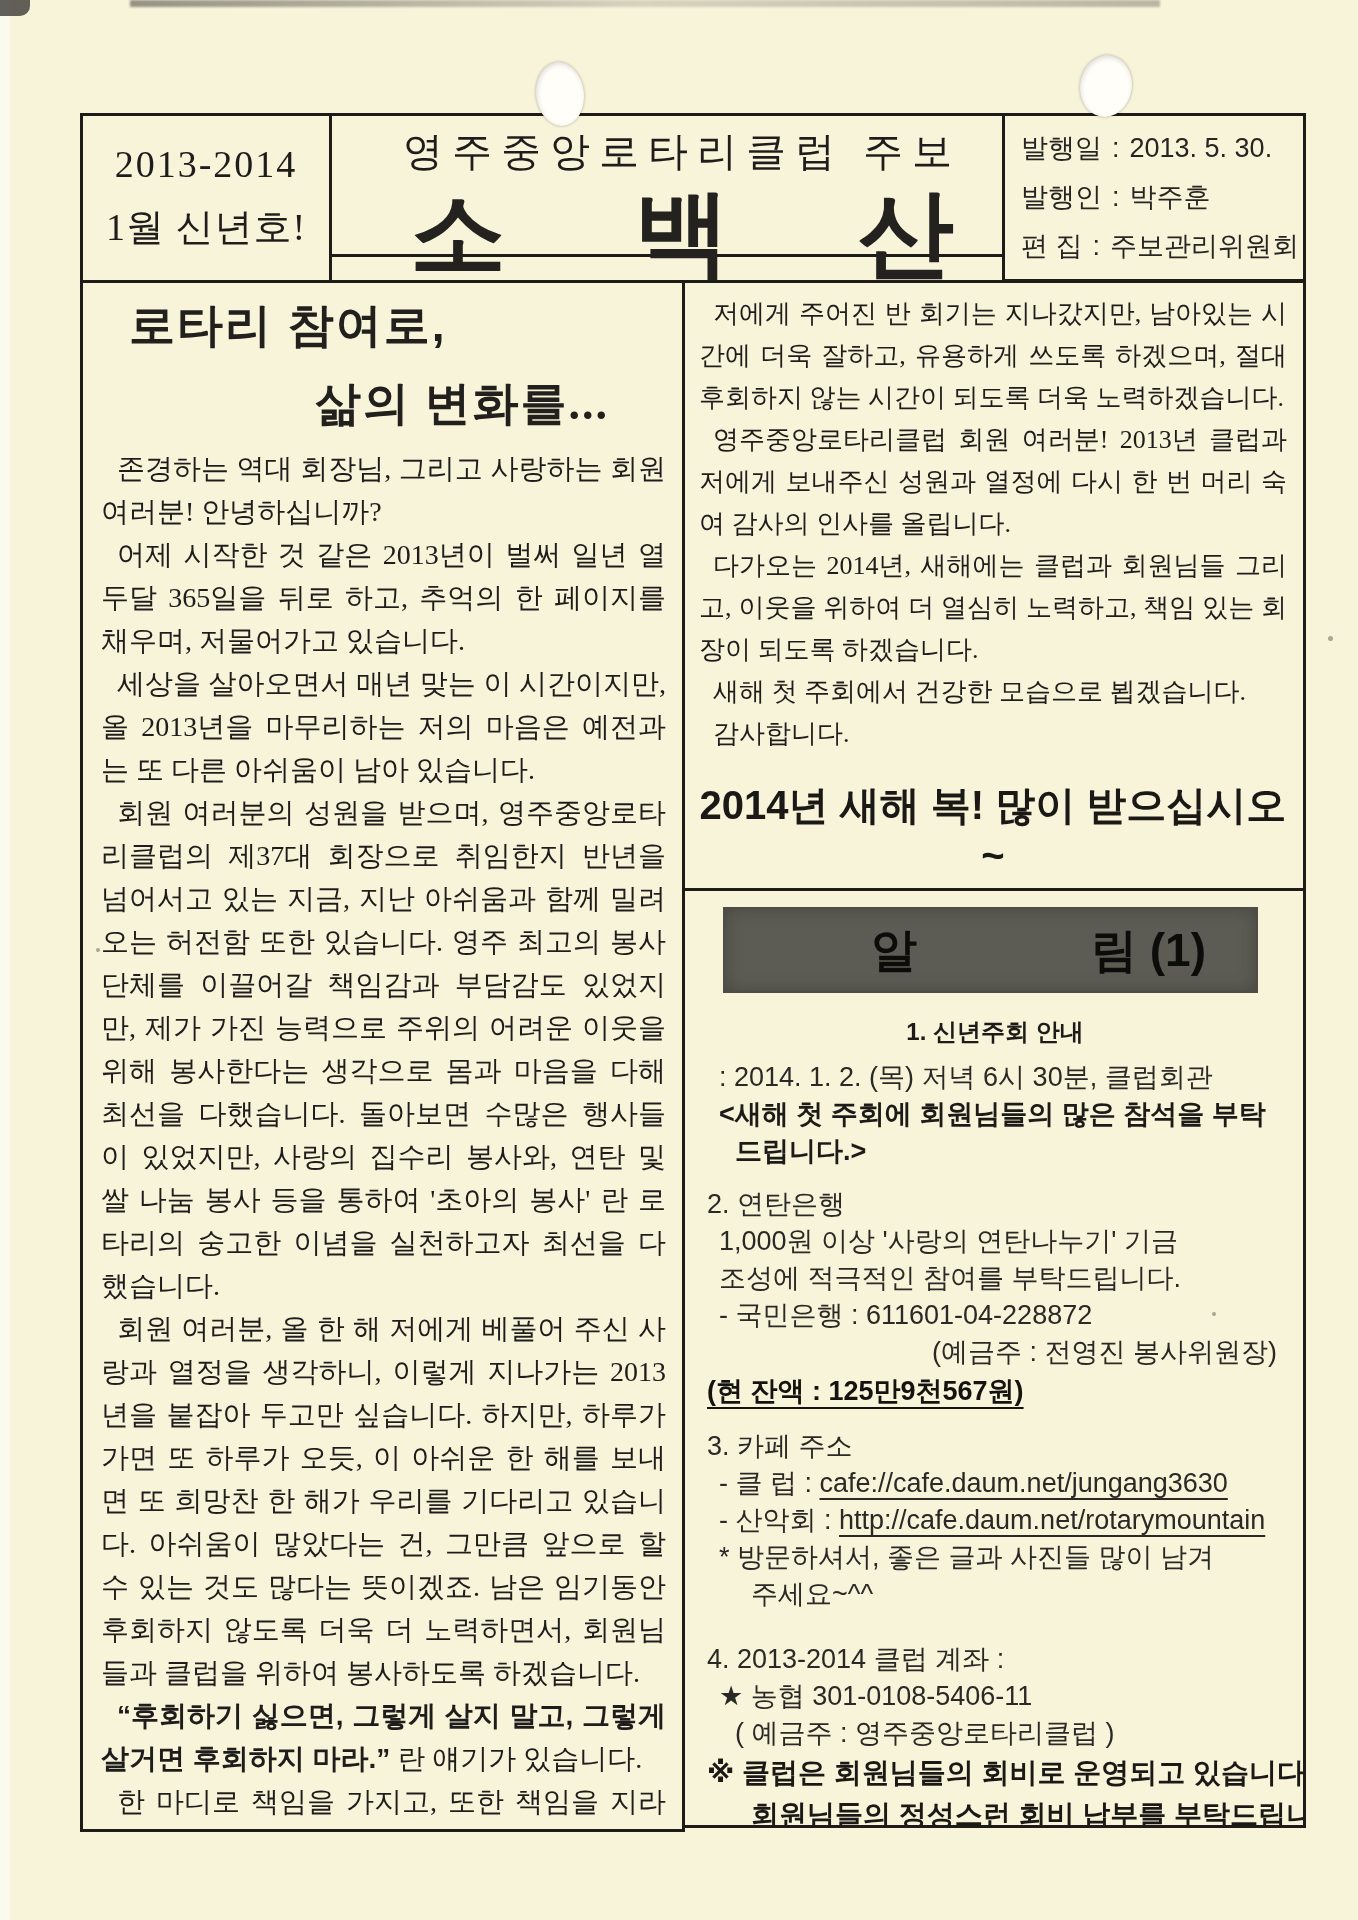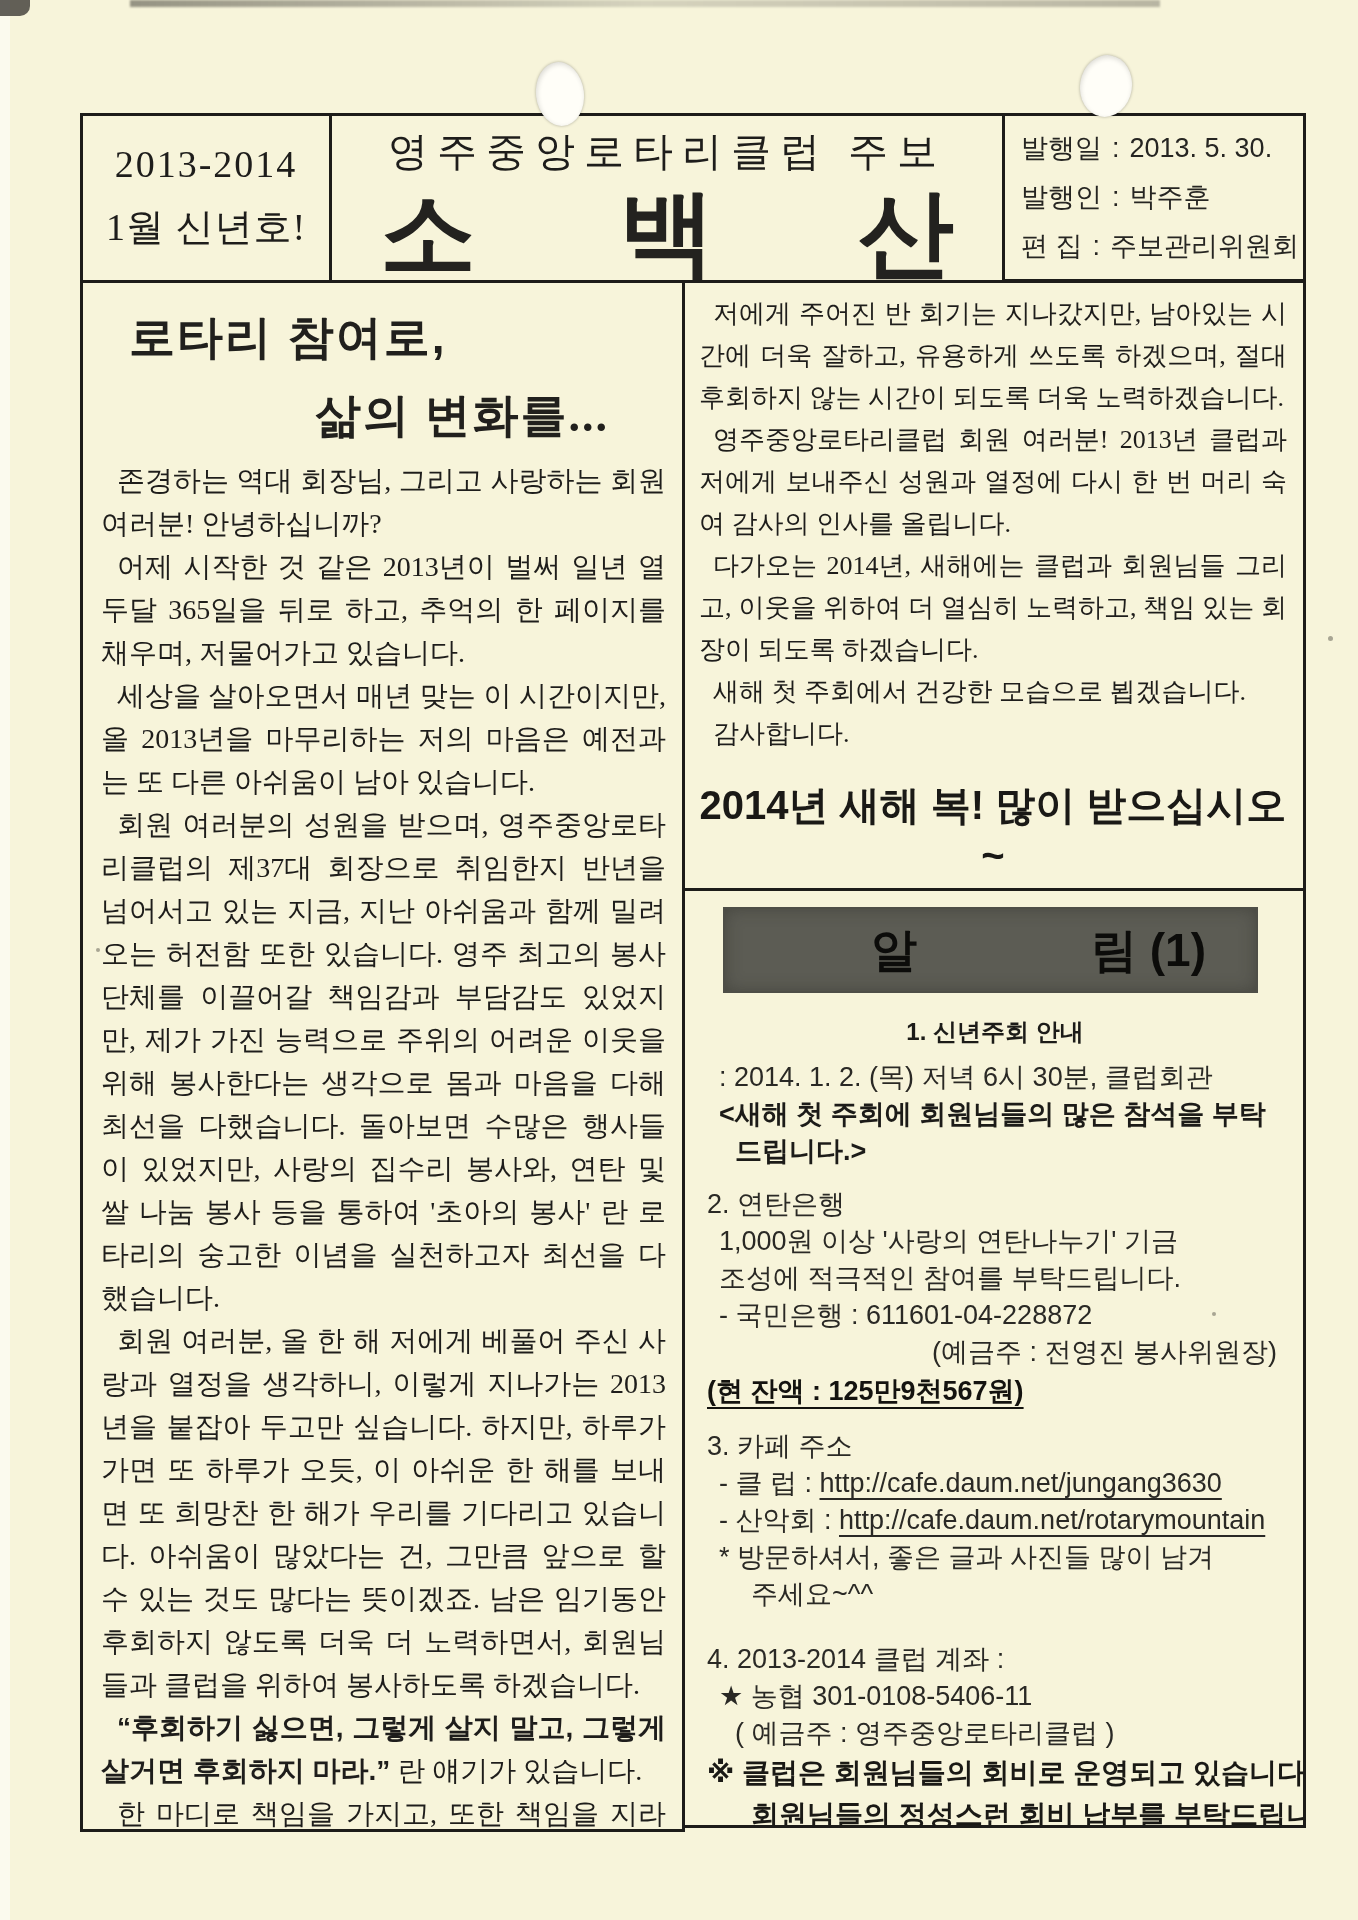--- a/index.html
+++ b/index.html
@@ -21,23 +21,23 @@
   .speck2{left:96px;top:948px;width:4px;height:4px;}
   .speck3{left:1212px;top:1312px;width:4px;height:4px;}
   
   .hole{position:absolute;background:#fffef8;border-radius:50%;z-index:6;
     box-shadow:0 0 3px rgba(0,0,0,.30), inset 1px 2px 5px rgba(0,0,0,.14);}
   .hole1{left:536px;top:62px;width:48px;height:64px;transform:rotate(-7deg);}
   .hole2{left:1080px;top:55px;width:52px;height:62px;transform:rotate(9deg);}
   
   .hdr-cell,.body-cell{position:absolute;box-sizing:border-box;border:3px solid #1d1c19;background:transparent;}
   .hdr-left{left:80px;top:113px;width:252px;height:170px;text-align:center;}
-  .hdr-center{left:329px;top:113px;width:676px;height:170px;}
+  .hdr-center{left:329px;top:113px;width:676px;height:144px;padding-left:30px;}
   .hdr-right{left:1002px;top:113px;width:304px;height:169px;}
-  .body-left{left:80px;top:280px;width:605px;height:1552px;padding:16px 16px 0 18px;overflow:hidden;}
+  .body-left{left:80px;top:280px;width:605px;height:1552px;padding:4px 16px 0 18px;overflow:hidden;}
   .body-right{left:682px;top:280px;width:624px;height:1548px;padding:0;overflow:hidden;}
   
   .issue-top{margin-top:26px;font-size:38px;letter-spacing:2px;}
   .issue-bottom{margin-top:16px;font-size:38px;letter-spacing:1px;}
   .bulletin-label{margin-top:8px;text-align:center;font-size:40px;letter-spacing:9px;white-space:nowrap;}
   .big-title{display:flex;justify-content:space-between;padding:0 48px;margin-top:2px;
     font-family:"Liberation Sans","DejaVu Sans",sans-serif;font-weight:900;font-size:96px;line-height:104px;color:#23221f;}
   .pub-line{font-family:"Liberation Sans","DejaVu Sans",sans-serif;font-size:27px;line-height:49px;
     padding-left:16px;white-space:nowrap;color:#262522;}
   .pub-line:first-child{margin-top:8px;}
@@ -142,21 +142,21 @@
     <div class="n-line bold indent2">드립니다.&gt;</div>
     <div class="n-gap"></div>
     <div class="n-line">2. 연탄은행</div>
     <div class="n-line indent1">1,000원 이상 '사랑의 연탄나누기' 기금</div>
     <div class="n-line indent1">조성에 적극적인 참여를 부탁드립니다.</div>
     <div class="n-line indent1">- 국민은행 : 611601-04-228872</div>
     <div class="n-line holder">(예금주 : 전영진 봉사위원장)</div>
     <div class="n-line balance">(현 잔액 : 125만9천567원)</div>
     <div class="n-gap"></div>
     <div class="n-line">3. 카페 주소</div>
-    <div class="n-line indent1"><span>- 클  럽 : </span><span class="url">http://cafe.daum.net/jungang3630</span></div>
+    <div class="n-line indent1"><span>- 클  럽 : </span><span class="url">cafe://cafe.daum.net/jungang3630</span></div>
     <div class="n-line indent1"><span>- 산악회 : </span><span class="url">http://cafe.daum.net/rotarymountain</span></div>
     <div class="n-line indent1">* 방문하셔서, 좋은 글과 사진들 많이 남겨</div>
     <div class="n-line indent3">주세요~^^</div>
     <div class="n-gap big"></div>
     <div class="n-line">4. 2013-2014 클럽 계좌 :</div>
     <div class="n-line indent1">★ 농협 301-0108-5406-11</div>
     <div class="n-line indent2">( 예금주 : 영주중앙로타리클럽 )</div>
     <div class="n-line note">※ 클럽은 회원님들의 회비로 운영되고 있습니다.</div>
     <div class="n-line note indent3">회원님들의 정성스런 회비 납부를 부탁드립니다.</div>
   </div>

